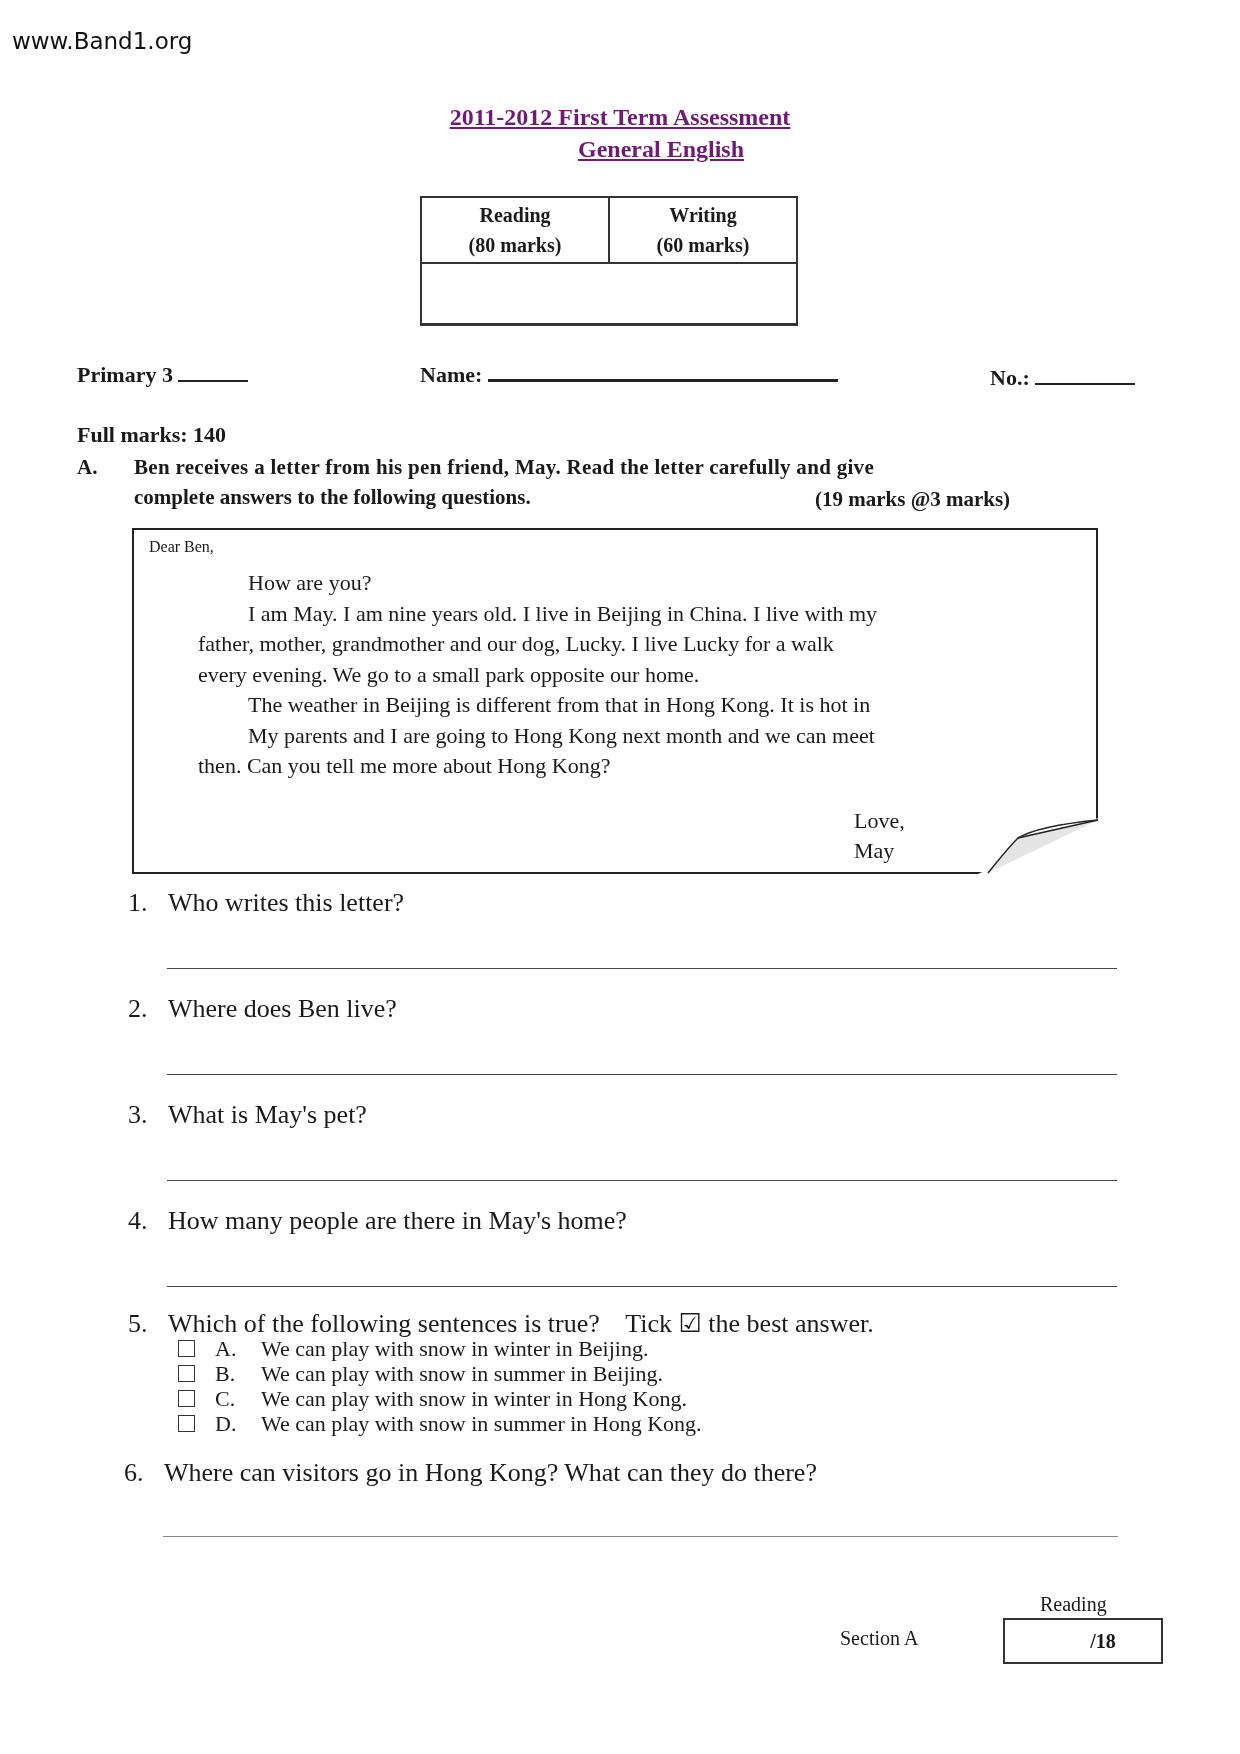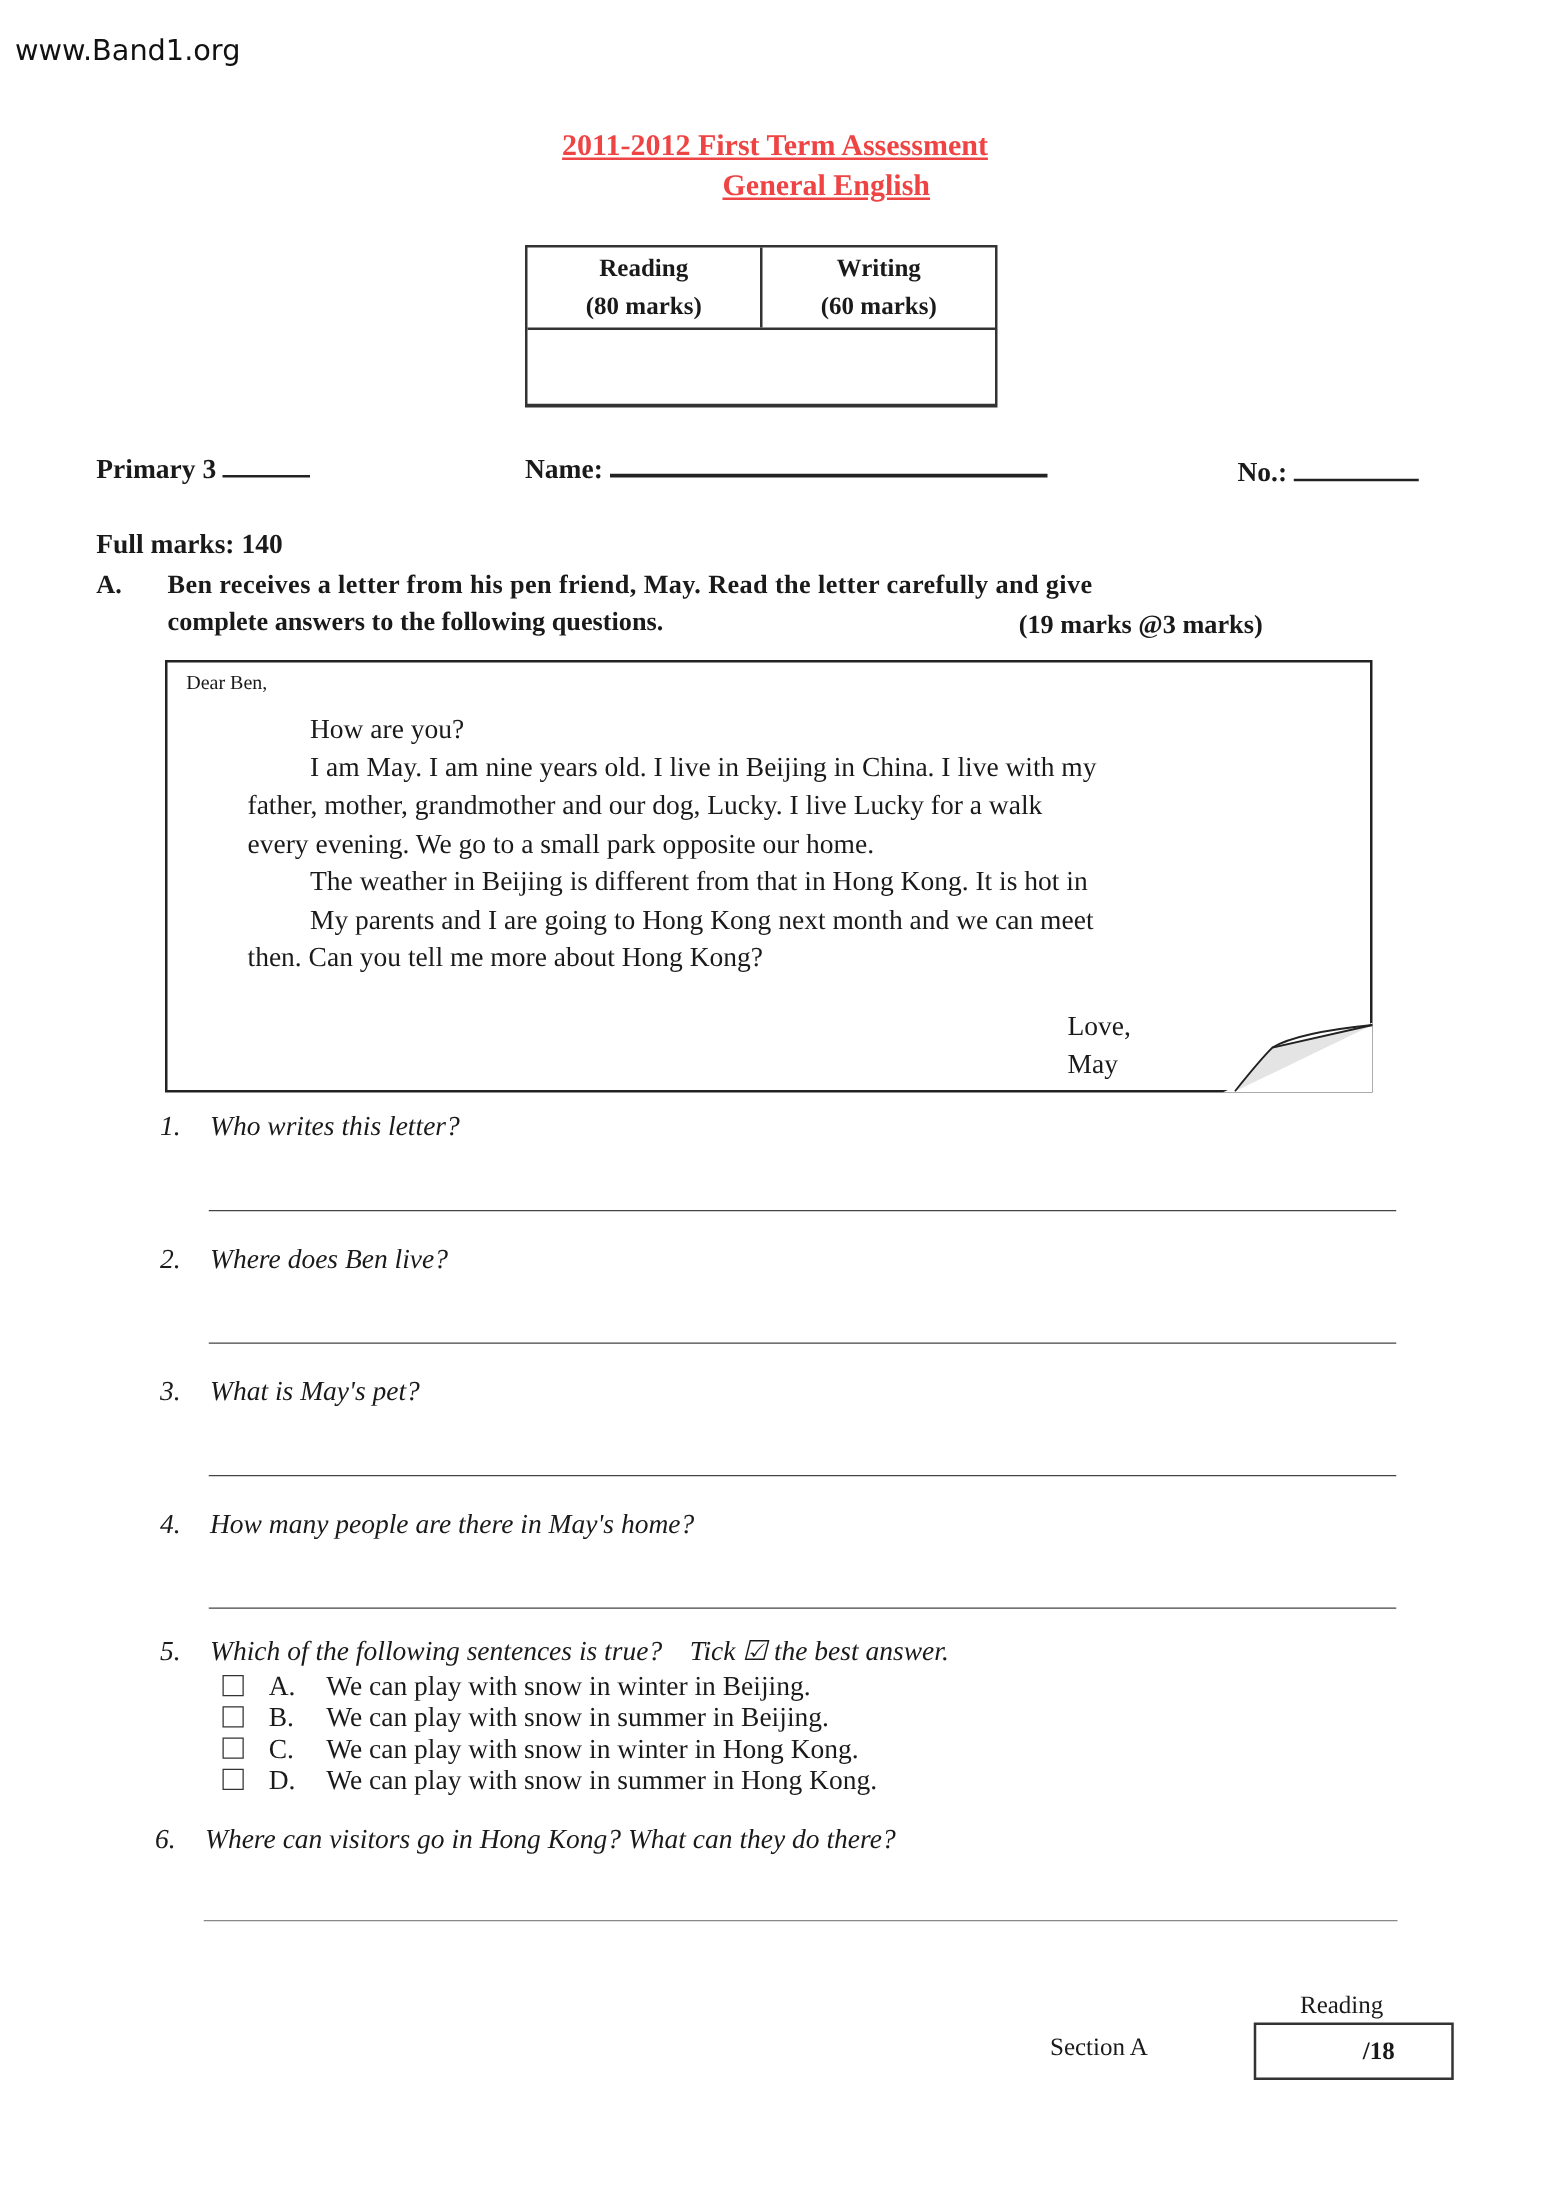--- a/index.html
+++ b/index.html
@@ -1,36 +1,36 @@
 <!DOCTYPE html>
 <html><head>
 <meta charset="utf-8">
 <style>
   html, body { margin: 0; padding: 0; background: #fff; }
   body { width: 1240px; height: 1754px; position: relative; overflow: hidden; color: #1a1a1a; font-family: "Liberation Serif", serif; }
   .abs { position: absolute; }
   .watermark { left: 12px; top: 28px; font-family: "DejaVu Sans", sans-serif; font-size: 23px; color: #111; }
-  .title { left: 0; width: 1240px; text-align: center; font-weight: bold; font-size: 24px; text-decoration: underline; color: #ef4444; }
+  .title { left: 0; width: 1240px; text-align: center; font-weight: bold; font-size: 24px; text-decoration: underline; color: #701a75; }
   .marks-table { left: 420px; top: 196px; width: 378px; height: 130px; border: 2px solid #333; border-bottom-width: 3px; box-sizing: border-box; }
   .marks-table .row1 { display: flex; height: 64px; border-bottom: 2px solid #333; }
   .marks-table .cell { flex: 1; text-align: center; font-weight: bold; font-size: 20px; line-height: 30px; padding-top: 2px; }
   .marks-table .cell + .cell { border-left: 2px solid #333; }
   .marks-table .row2 { display: flex; height: 60px; }
   .marks-table .row2 .score { flex: 1; }
   .info { top: 362px; font-size: 22px; font-weight: bold; }
   .blank { display: inline-block; border-bottom: 2px solid #222; vertical-align: baseline; }
   .instr { font-size: 21px; font-weight: bold; }
   .letter { left: 132px; top: 528px; width: 966px; height: 346px; border: 2px solid #222; box-sizing: border-box; }
   .letter p { margin: 0; font-size: 22px; line-height: 30.5px; }
   .letter .greet { position: absolute; left: 15px; top: 8px; font-size: 16px; }
   .letter .body { position: absolute; left: 64px; top: 38px; width: 890px; }
   .letter .indent { text-indent: 50px; }
   .letter .sign { position: absolute; left: 720px; font-size: 22px; }
   .fold { position: absolute; right: -2px; bottom: -2px; width: 120px; height: 56px; }
-  .q { font-size: 22px; left: 128px; font-style: italic; }
+  .q { font-size: 26px; left: 128px; }
   .q .num { display: inline-block; width: 40px; }
   .ansline { left: 167px; width: 950px; border-top: 1.5px solid #444; height: 0; }
   .opt { font-size: 22px; left: 178px; }
   .opt .box { display: inline-block; width: 15px; height: 15px; border: 1.5px solid #333; margin-right: 20px; vertical-align: -1px; }
   .opt .letterlbl { display: inline-block; width: 46px; }
   .sec-label { left: 840px; top: 1627px; font-size: 20px; }
   .reading-label { left: 1040px; top: 1593px; font-size: 20px; }
   .score-box { left: 1003px; top: 1618px; width: 160px; height: 46px; border: 2px solid #333; box-sizing: border-box; text-align: center; font-weight: bold; font-size: 20px; line-height: 42px; }
 </style>
 </head>

